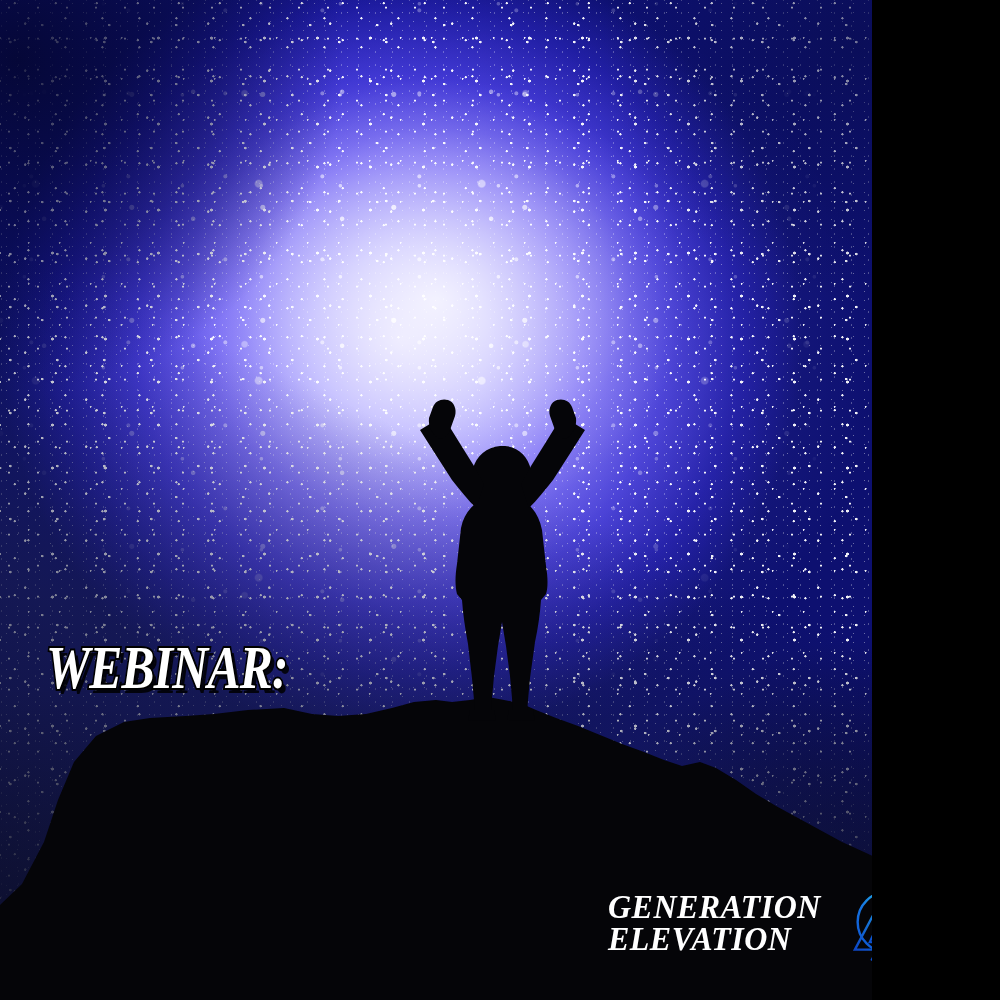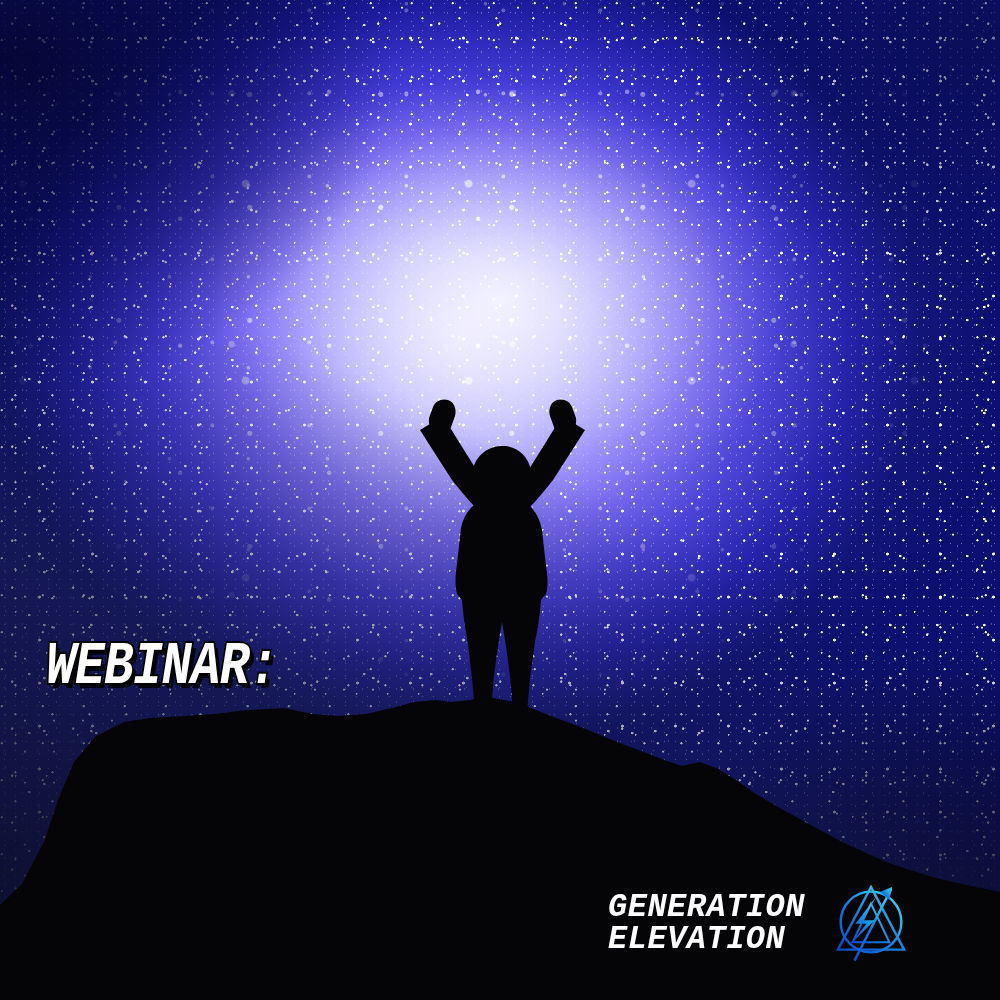--- a/index.html
+++ b/index.html
@@ -1,21 +1,21 @@
 <!DOCTYPE html>
 <html><head>
 <meta charset="utf-8">
 <style>
   html,body{margin:0;padding:0;background:#000;}
   #poster{
     position:relative;
-    width:1000px;height:1000px;
+    width:872px;height:1000px;
     overflow:hidden;
     background:#c2410c;
-    font-family:Liberation Mono, monospace;
+    font-family:Liberation Serif, serif;
   }
 
   
   .sky{position:absolute;inset:0;}
   .sky-base{
     background:
       radial-gradient(ellipse 46% 40% at 46% 34%, #cfcaff 0%, #a9a3ff 22%, #6f63f2 45%, #3a32cf 66%, #1c1a9e 84%, #0d1070 100%),
       linear-gradient(160deg,#0b1276 0%,#1a2bb4 30%,#2a36c8 55%,#17207e 80%,#0a0e50 100%);
   }
   .sky-glow{

